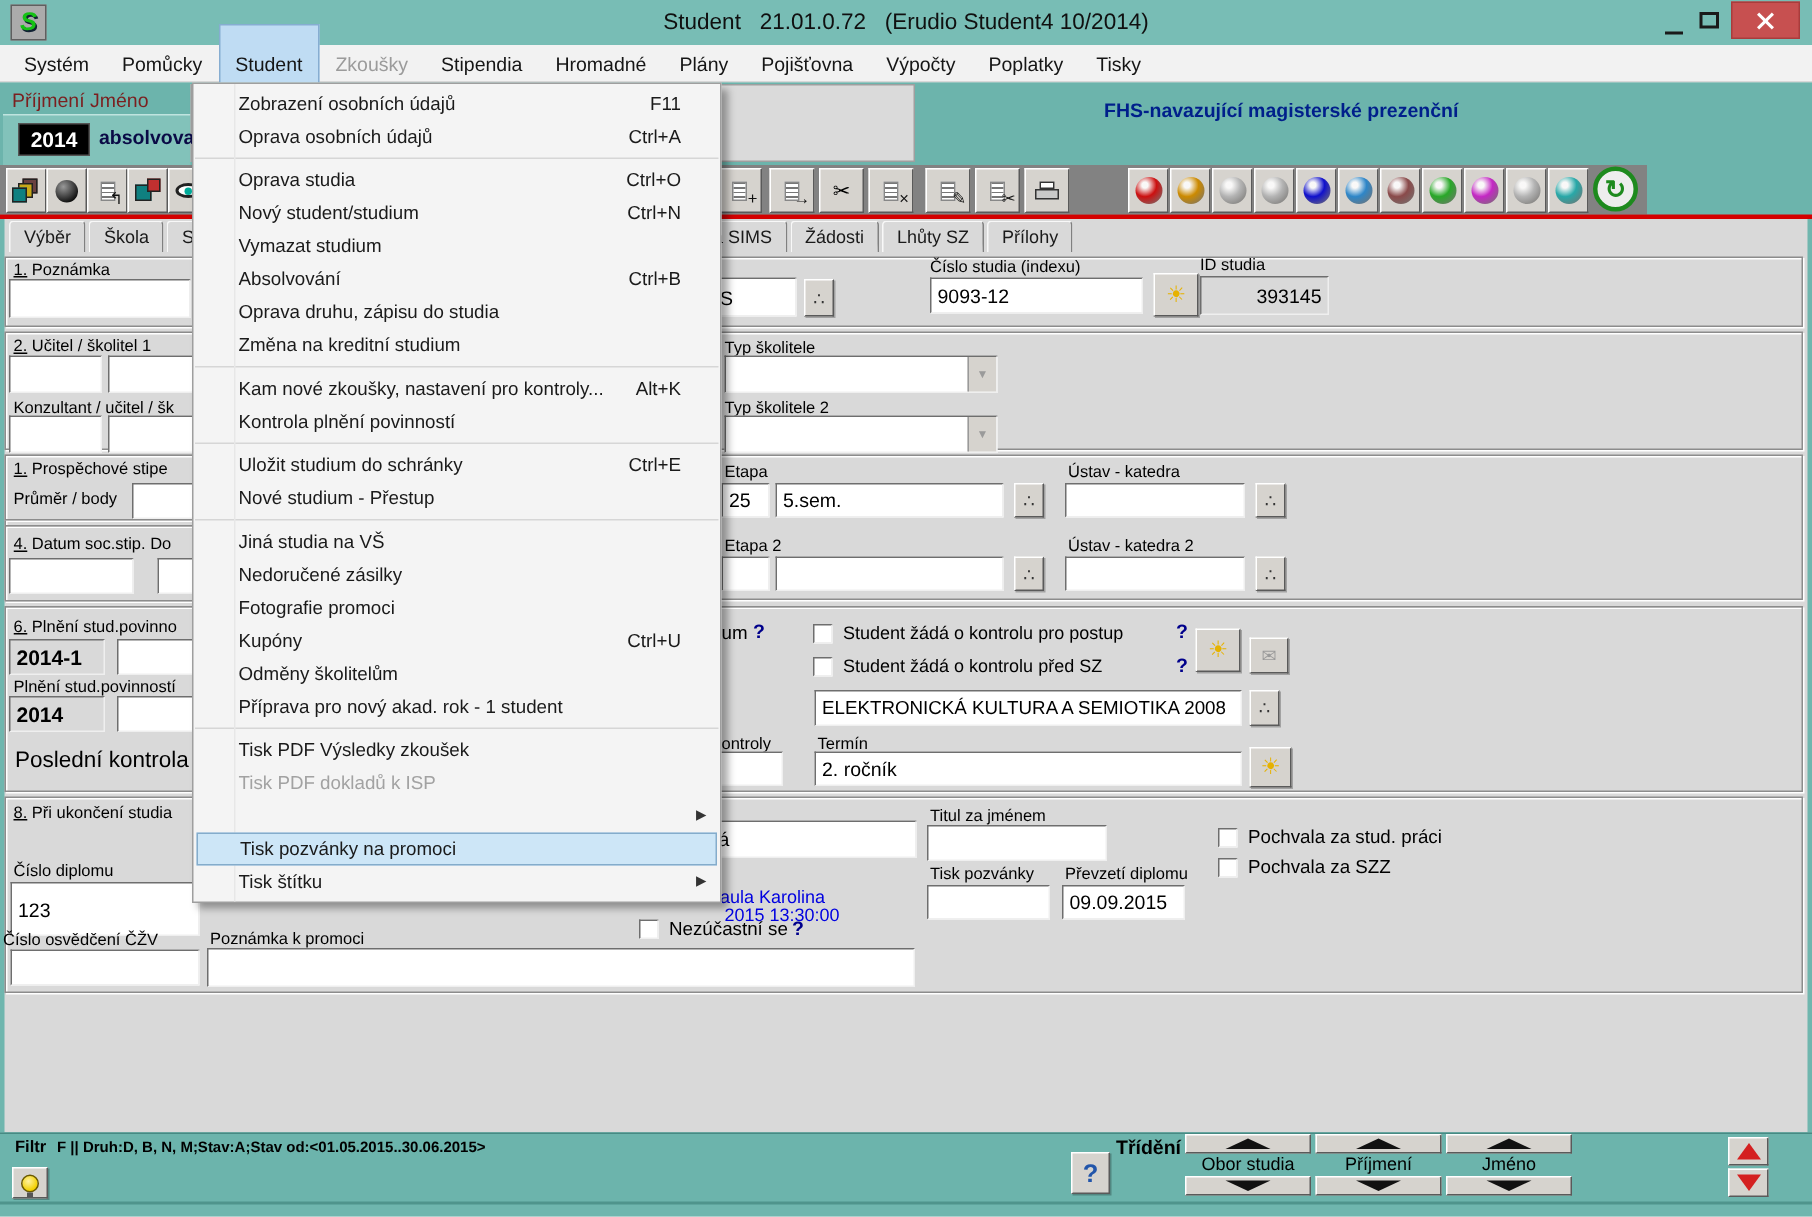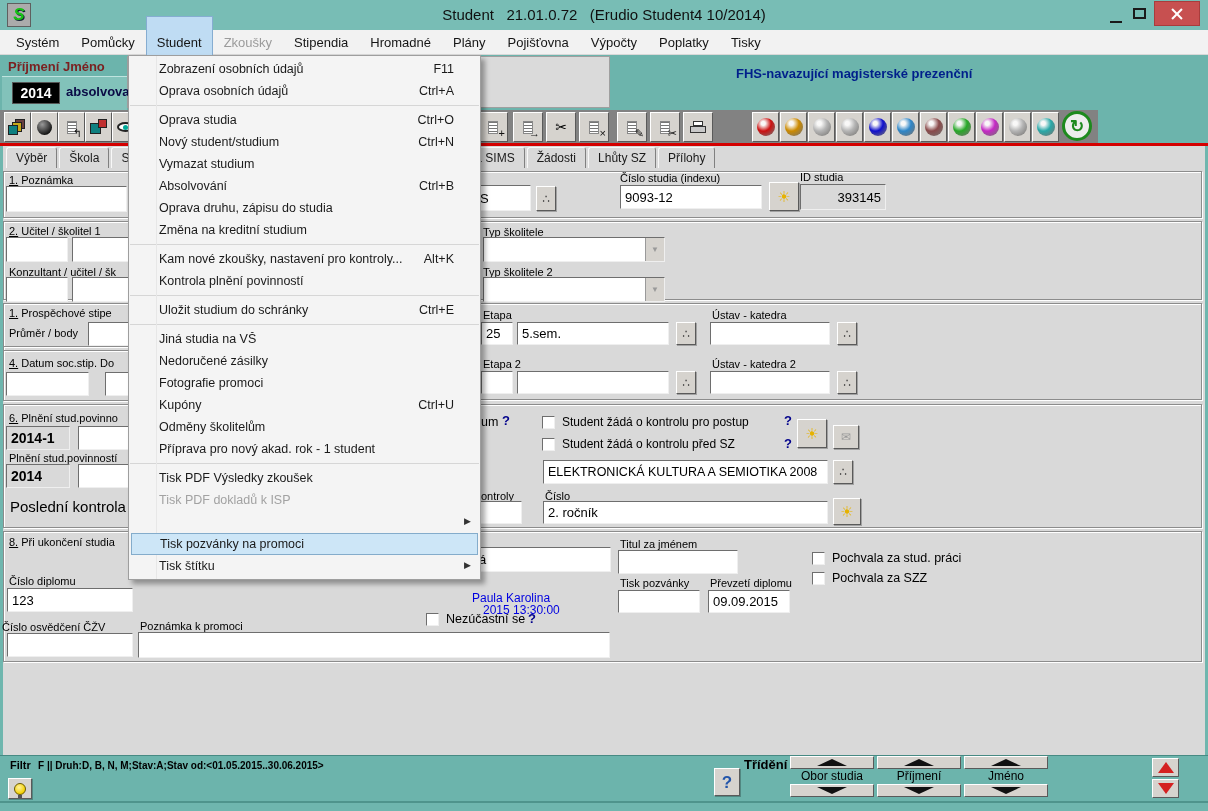--- a/index.html
+++ b/index.html
@@ -27,21 +27,21 @@
   #menubar{left:0;top:30px;width:1208px;height:25px;background:#F2F2F2;border-bottom:1px solid #D8D8D8;
     display:flex;align-items:center;padding-left:5px}
   .mb-item{padding:3px 11px;font-size:13px;color:#151515;white-space:nowrap}
   .mb-item.active{background:#BFDCF3;border:1px solid #86ADD1;padding:18px 10px}
   .mb-item.disabled{color:#9B9B9B}
 
   
   .header-band{left:0;top:55px;width:1208px;height:55px;background:#6CB4AC}
   .name-panel{left:127px;top:56px;width:483px;height:52px;background:#DADADA;border:1px solid #9F9F9F}
   .hdr-sub{left:2px;top:76px;width:125px;height:34px;background:#82C2BA;border-top:1px solid #BFE4DF}
-  .name-label{left:8px;top:59px;font-size:13px;font-weight:bold;color:#7B1F1F}
+  .name-label{left:8px;top:59px;font-size:13px;font-weight:normal;color:#7B1F1F}
   .year-badge{left:12px;top:82px;width:48px;height:22px;background:#000;color:#fff;font-weight:bold;font-size:14px;
     display:flex;align-items:center;justify-content:center;border:1px solid #555}
   .status-text{left:66px;top:84px;font-size:13px;font-weight:bold;color:#0A0A46}
   .program-text{left:736px;top:66px;font-size:13px;font-weight:bold;color:#001F8B}
 
   
   .toolbar-bg{left:0;top:110px;width:1098px;height:33px;background:#828282}
   .toolbar-teal{left:1098px;top:110px;width:110px;height:33px;background:#6CB4AC}
   .tbtn{position:absolute;top:112px;width:27px;height:30px;background:#D6D3CE;border:1px solid;
     border-color:#FFFFFF #5A5A5A #5A5A5A #FFFFFF;display:flex;align-items:center;justify-content:center}
@@ -368,27 +368,27 @@
   <div class="q" style="left:784px;top:413px">?</div>
   <div class="chk" style="left:542px;top:438px"></div>
   <div class="chklbl" style="left:562px;top:437px">Student žádá o kontrolu před SZ</div>
   <div class="q" style="left:784px;top:436px">?</div>
   <div class="sbtn sun" style="left:797px;top:419px;width:30px;height:29px">☀</div>
   <div class="sbtn dis" style="left:833px;top:425px;width:26px;height:24px">✉</div>
   <div class="field small" style="left:543px;top:460px;width:285px;height:24px">ELEKTRONICKÁ KULTURA A SEMIOTIKA 2008</div>
   <div class="sbtn" style="left:833px;top:460px;width:20px;height:24px">∴</div>
   <div class="lbl" style="left:481px;top:490px">ontroly</div>
   <div class="field" style="left:450px;top:501px;width:72px;height:23px"></div>
-  <div class="lbl" style="left:545px;top:490px">Číslo</div>
+  <div class="lbl" style="left:545px;top:490px">Termín</div>
   <div class="field" style="left:543px;top:501px;width:285px;height:23px">2. ročník</div>
   <div class="sbtn sun" style="left:833px;top:498px;width:28px;height:27px">☀</div>
 
   <div class="lbl numlbl" style="left:9px;top:536px">8. Při ukončení studia</div>
   <div class="lbl" style="left:9px;top:575px">Číslo diplomu</div>
-  <div class="field" style="left:7px;top:588px;width:126px;height:24px">123</div>
+  <div class="field" style="left:7px;top:588px;width:126px;height:36px">123</div>
   <div class="lbl" style="left:2px;top:621px">Číslo osvědčení ČŽV</div>
   <div class="field" style="left:7px;top:633px;width:126px;height:24px"></div>
 
   <div class="field padA" style="left:400px;top:547px;width:211px;height:25px">á</div>
   <div class="lbl" style="left:620px;top:538px">Titul za jménem</div>
   <div class="field" style="left:618px;top:550px;width:120px;height:24px"></div>
   <div class="lbl" style="left:620px;top:577px">Tisk pozvánky</div>
   <div class="field" style="left:618px;top:590px;width:82px;height:23px"></div>
   <div class="lbl" style="left:710px;top:577px">Převzetí diplomu</div>
   <div class="field" style="left:708px;top:590px;width:82px;height:23px">09.09.2015</div>
@@ -486,20 +486,23 @@
         <span class="sc">Alt+K</span>
       </div>
       <div class="menu-row">
         <span class="lab">Kontrola plnění povinností</span>
       </div>
       <div class="menu-sep"></div>
       <div class="menu-row">
         <span class="lab">Uložit studium do schránky</span>
         <span class="sc">Ctrl+E</span>
       </div>
+      <div class="menu-row">
+        <span class="lab">Nové studium - Přestup</span>
+      </div>
       <div class="menu-sep"></div>
       <div class="menu-row">
         <span class="lab">Jiná studia na VŠ</span>
       </div>
       <div class="menu-row">
         <span class="lab">Nedoručené zásilky</span>
       </div>
       <div class="menu-row">
         <span class="lab">Fotografie promoci</span>
       </div>

